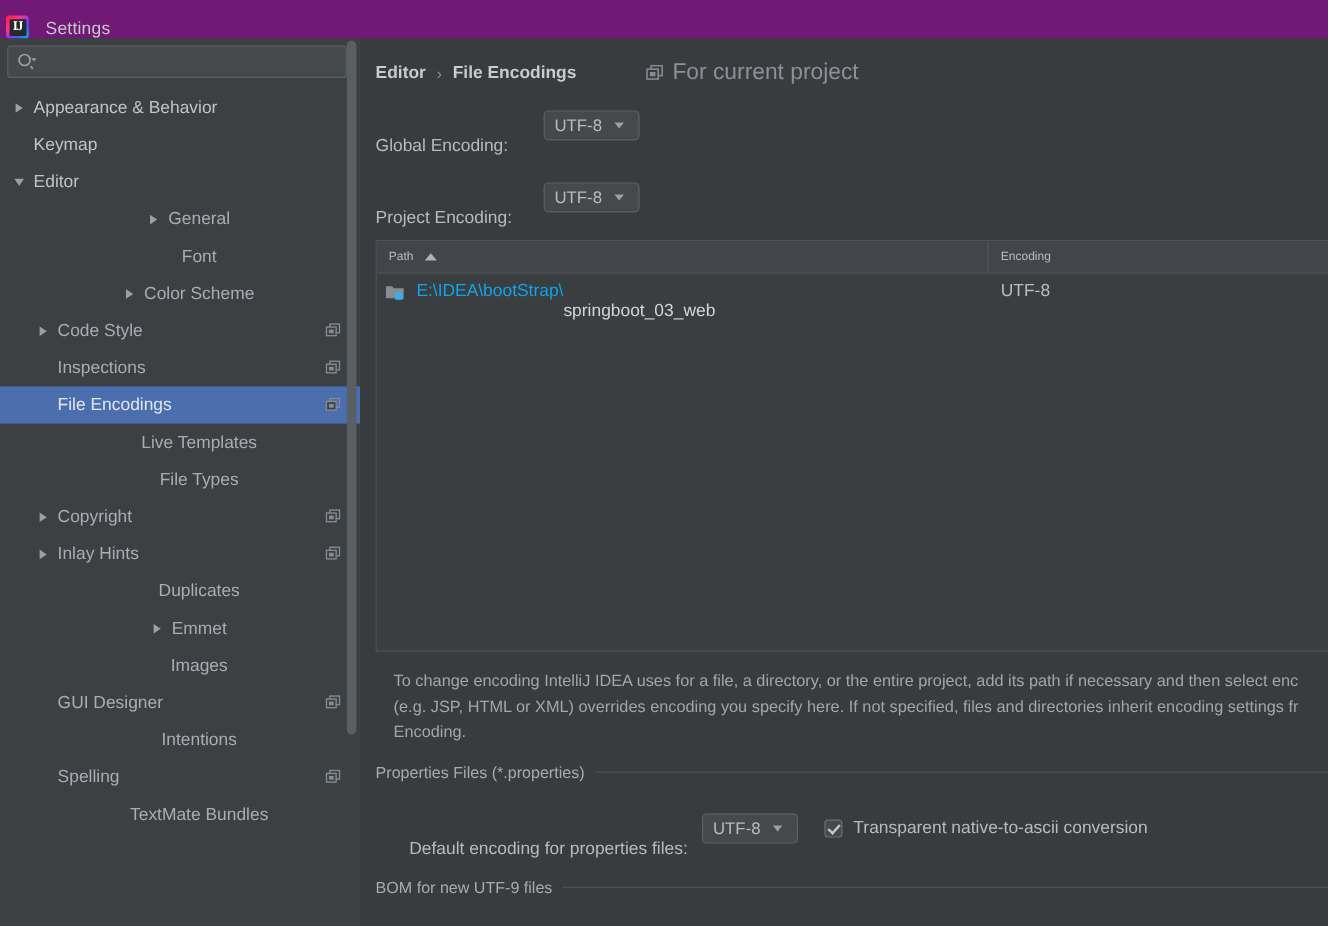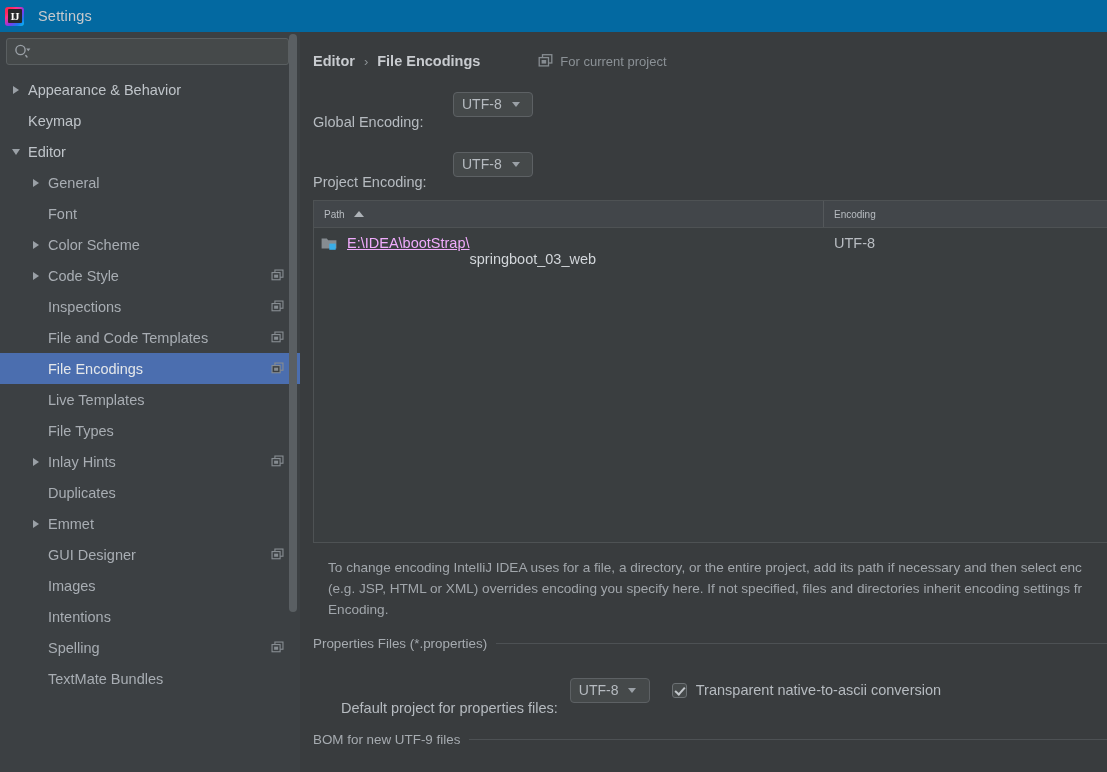--- a/index.html
+++ b/index.html
@@ -19,23 +19,23 @@
     height: 772px;
     background: #3c4043;
     display: flex;
     flex-direction: column;
   }
 
   
   .titlebar {
     height: 32px;
     flex: 0 0 32px;
-    background: #0369a1;
-    display: flex;
-    align-items: center;
+    background: #701a75;
+    display: flex;
+    align-items: flex-end;
     padding-left: 5px;
   }
   .app-logo {
     width: 19px; height: 19px;
     border-radius: 3px;
     position: relative;
     flex: 0 0 19px;
     background: linear-gradient(135deg, #fe2857 0%, #fe2857 18%, #ff318c 32%, #8039ec 58%, #1a7af0 80%, #07c3f2 100%);
     overflow: hidden;
   }
@@ -108,21 +108,21 @@
     height: 31px;
     display: flex;
     align-items: center;
     font-size: 14.5px;
     color: #a8adb3;
     padding-right: 16px;
     position: relative;
     white-space: nowrap;
   }
   .tree-row.lvl0 { padding-left: 8px; }
-  .tree-row.lvl1 { padding-left: 28px; }
+  .tree-row.lvl1 { padding-left: 28px; justify-content: center; }
   .tree-row.bold { color: #bfc4c9; font-weight: normal; }
   .tree-row.selected { background: #4b6eaf; }
   .tree-row.selected .label { color: #e4e7ea; }
 
   .twisty {
     width: 16px; flex: 0 0 16px;
     display: flex; align-items: center; justify-content: center;
     margin-right: 4px;
   }
   .twisty .tri-r {
@@ -176,21 +176,21 @@
     font-size: 14.5px;
   }
   .crumb { color: #c8cbcf; font-weight: bold; }
   .crumb-sep { color: #8d9296; margin: 0 9px; font-size: 13px; }
   .crumb-last { color: #c8cbcf; font-weight: bold; }
   .for-project {
     display: flex;
     align-items: center;
     margin-left: 58px;
     color: #8b9196;
-    font-size: 13px;
+    font-size: 19px;
   }
   .for-project .pi { margin-right: 7px; display: flex; }
 
   .field-row {
     display: flex;
     align-items: center;
     margin-bottom: 8px;
   }
   .field-label {
     font-size: 14.5px;
@@ -261,21 +261,21 @@
     align-items: center;
   }
   .td-path {
     width: 510px;
     display: flex;
     align-items: center;
     padding-left: 7px;
     font-size: 14.5px;
   }
   .folder-ic { margin-right: 9px; display: flex; }
-  .path-dim { color: #f0abfc; text-decoration: underline; }
+  .path-dim { color: #0ea5e9; }
   .path-bright { color: #d2d6da; margin-top: 32px; }
   .td-enc {
     flex: 1 1 auto;
     padding-left: 10px;
     font-size: 14.5px;
     color: #b8bcc1;
   }
 
   .desc {
     margin-top: 14px;
@@ -419,31 +419,20 @@
             <span class="twisty"></span>
             <span class="label">Inspections</span>
             <span class="proj-icon">
               <svg width="13" height="13" viewBox="0 0 15 14">
                 <rect x="4.5" y="0.7" width="9.3" height="8.3" fill="none" stroke="#868c91" stroke-width="1.3"></rect>
                 <rect x="1.2" y="3.6" width="9.3" height="8.3" fill="#3c4043" stroke="#868c91" stroke-width="1.3"></rect>
                 <rect x="3.6" y="6" width="4.6" height="3.6" fill="#868c91"></rect>
               </svg>
             </span>
           </div>
-          <div class="tree-row lvl1">
-            <span class="twisty"></span>
-            <span class="label">File and Code Templates</span>
-            <span class="proj-icon">
-              <svg width="13" height="13" viewBox="0 0 15 14">
-                <rect x="4.5" y="0.7" width="9.3" height="8.3" fill="none" stroke="#868c91" stroke-width="1.3"></rect>
-                <rect x="1.2" y="3.6" width="9.3" height="8.3" fill="#3c4043" stroke="#868c91" stroke-width="1.3"></rect>
-                <rect x="3.6" y="6" width="4.6" height="3.6" fill="#868c91"></rect>
-              </svg>
-            </span>
-          </div>
           <div class="tree-row lvl1 selected">
             <span class="twisty"></span>
             <span class="label">File Encodings</span>
             <span class="proj-icon">
               <svg width="13" height="13" viewBox="0 0 15 14">
                 <rect x="4.5" y="0.7" width="9.3" height="8.3" fill="none" stroke="#868c91" stroke-width="1.3"></rect>
                 <rect x="1.2" y="3.6" width="9.3" height="8.3" fill="#3c4043" stroke="#868c91" stroke-width="1.3"></rect>
                 <rect x="3.6" y="6" width="4.6" height="3.6" fill="#868c91"></rect>
               </svg>
             </span>
@@ -453,20 +442,33 @@
             <span class="label">Live Templates</span>
           </div>
           <div class="tree-row lvl1">
             <span class="twisty"></span>
             <span class="label">File Types</span>
           </div>
           <div class="tree-row lvl1">
             <span class="twisty">
               <span class="tri-r"></span>
             </span>
+            <span class="label">Copyright</span>
+            <span class="proj-icon">
+              <svg width="13" height="13" viewBox="0 0 15 14">
+                <rect x="4.5" y="0.7" width="9.3" height="8.3" fill="none" stroke="#868c91" stroke-width="1.3"></rect>
+                <rect x="1.2" y="3.6" width="9.3" height="8.3" fill="#3c4043" stroke="#868c91" stroke-width="1.3"></rect>
+                <rect x="3.6" y="6" width="4.6" height="3.6" fill="#868c91"></rect>
+              </svg>
+            </span>
+          </div>
+          <div class="tree-row lvl1">
+            <span class="twisty">
+              <span class="tri-r"></span>
+            </span>
             <span class="label">Inlay Hints</span>
             <span class="proj-icon">
               <svg width="13" height="13" viewBox="0 0 15 14">
                 <rect x="4.5" y="0.7" width="9.3" height="8.3" fill="none" stroke="#868c91" stroke-width="1.3"></rect>
                 <rect x="1.2" y="3.6" width="9.3" height="8.3" fill="#3c4043" stroke="#868c91" stroke-width="1.3"></rect>
                 <rect x="3.6" y="6" width="4.6" height="3.6" fill="#868c91"></rect>
               </svg>
             </span>
           </div>
           <div class="tree-row lvl1">
@@ -474,32 +476,32 @@
             <span class="label">Duplicates</span>
           </div>
           <div class="tree-row lvl1">
             <span class="twisty">
               <span class="tri-r"></span>
             </span>
             <span class="label">Emmet</span>
           </div>
           <div class="tree-row lvl1">
             <span class="twisty"></span>
+            <span class="label">Images</span>
+          </div>
+          <div class="tree-row lvl1">
+            <span class="twisty"></span>
             <span class="label">GUI Designer</span>
             <span class="proj-icon">
               <svg width="13" height="13" viewBox="0 0 15 14">
                 <rect x="4.5" y="0.7" width="9.3" height="8.3" fill="none" stroke="#868c91" stroke-width="1.3"></rect>
                 <rect x="1.2" y="3.6" width="9.3" height="8.3" fill="#3c4043" stroke="#868c91" stroke-width="1.3"></rect>
                 <rect x="3.6" y="6" width="4.6" height="3.6" fill="#868c91"></rect>
               </svg>
             </span>
-          </div>
-          <div class="tree-row lvl1">
-            <span class="twisty"></span>
-            <span class="label">Images</span>
           </div>
           <div class="tree-row lvl1">
             <span class="twisty"></span>
             <span class="label">Intentions</span>
           </div>
           <div class="tree-row lvl1">
             <span class="twisty"></span>
             <span class="label">Spelling</span>
             <span class="proj-icon">
               <svg width="13" height="13" viewBox="0 0 15 14">
@@ -587,21 +589,21 @@
         <div>(e.g. JSP, HTML or XML) overrides encoding you specify here. If not specified, files and directories inherit encoding settings fr</div>
         <div>Encoding.</div>
       </div>
 
       <div class="group">
         <div class="group-head">
           <span>Properties Files (*.properties)</span>
           <span class="rule"></span>
         </div>
         <div class="group-body">
-          <span class="field-label">Default project for properties files:</span>
+          <span class="field-label">Default encoding for properties files:</span>
           <span class="combo" style="margin-left:12px">
             <span>UTF-8</span>
             <span class="arrow"></span>
           </span>
           <span class="checkbox-wrap">
             <span class="cbox"></span>
             <span class="cbox-label">Transparent native-to-ascii conversion</span>
           </span>
         </div>
       </div>

